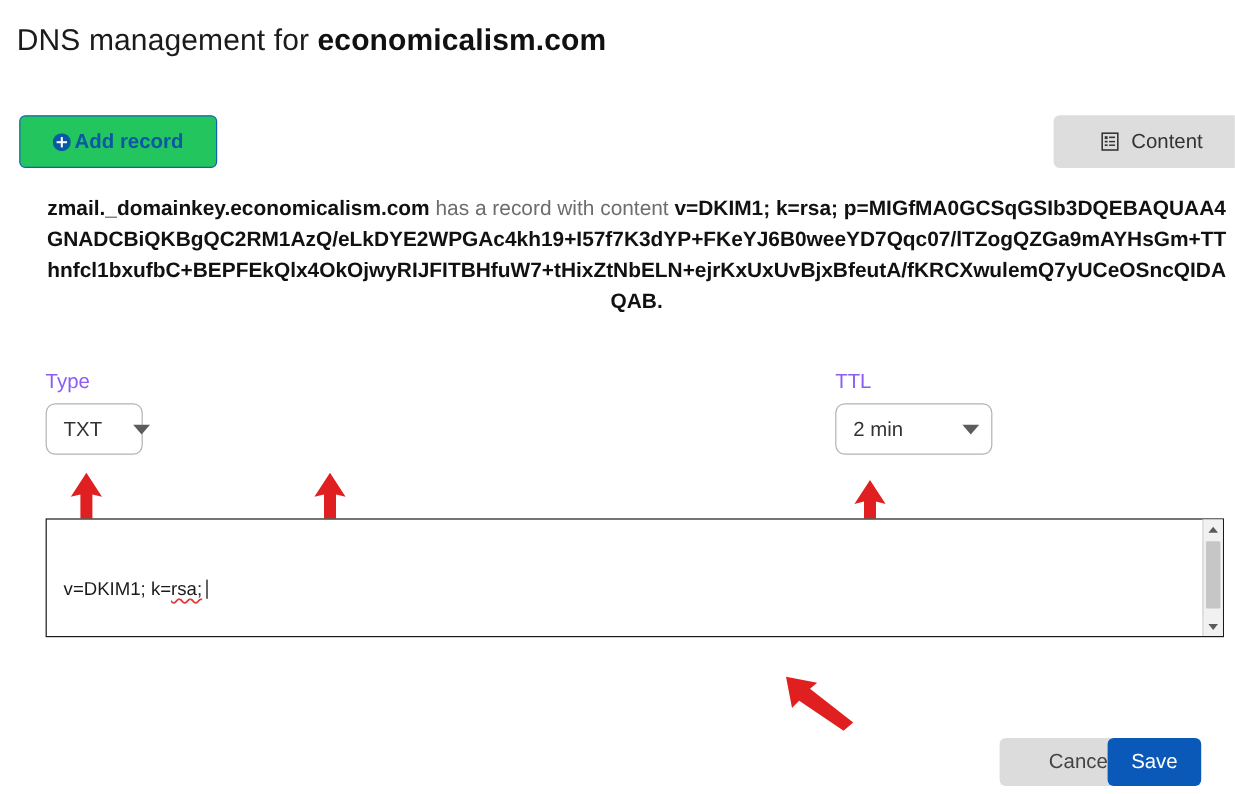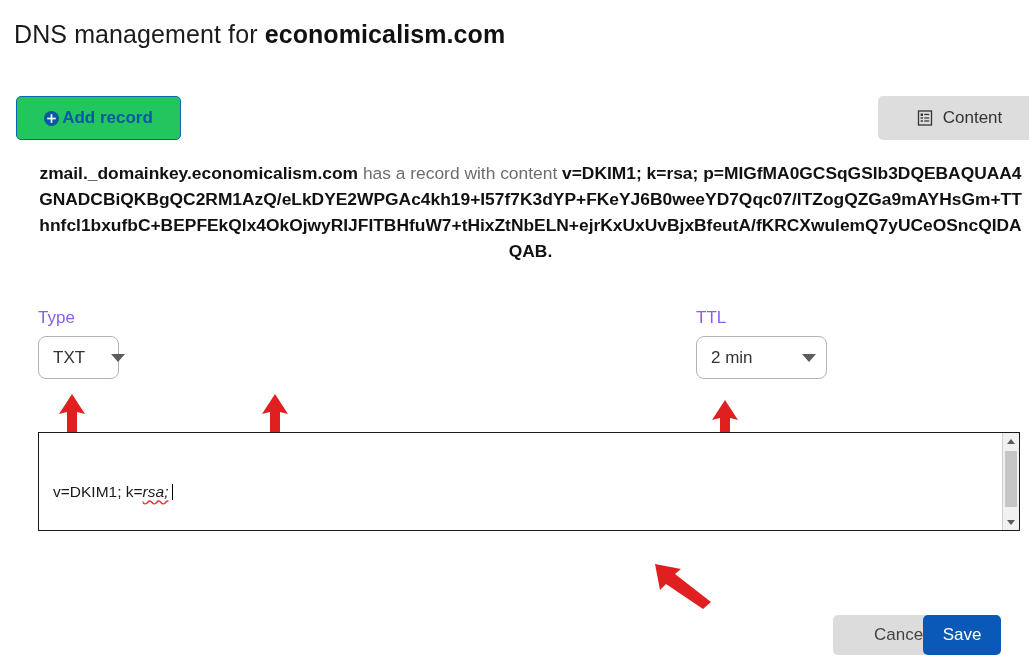--- a/index.html
+++ b/index.html
@@ -315,21 +315,20 @@
     color: #1a1a1a;
     white-space: pre;
     overflow: hidden;
     background: transparent;
   }
   .ta-line { white-space: pre; }
   .ta-line .sp {
     text-decoration: underline wavy #e23b3b;
     text-decoration-skip-ink: none;
     text-underline-offset: 2px;
-    font-style: italic;
   }
   .caret-bar {
     display: inline-block;
     width: 1px;
     height: 16px;
     background: #000;
     vertical-align: -3px;
     margin-left: 4px;
   }
   .ta-scroll {

